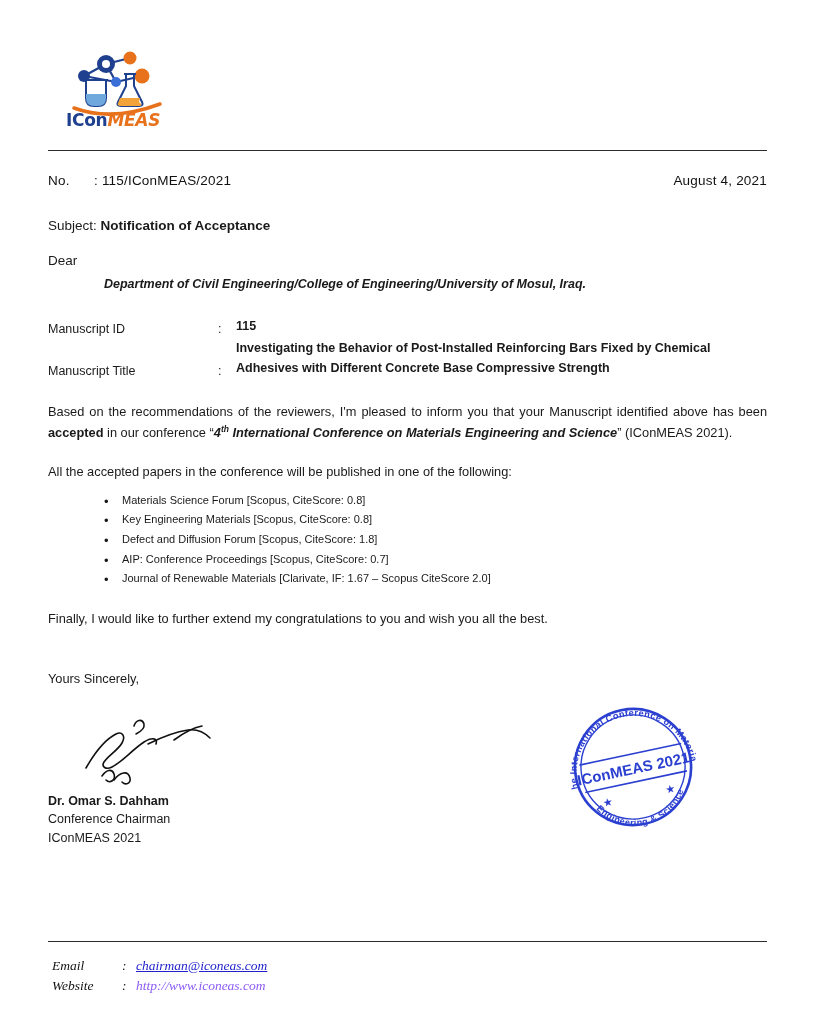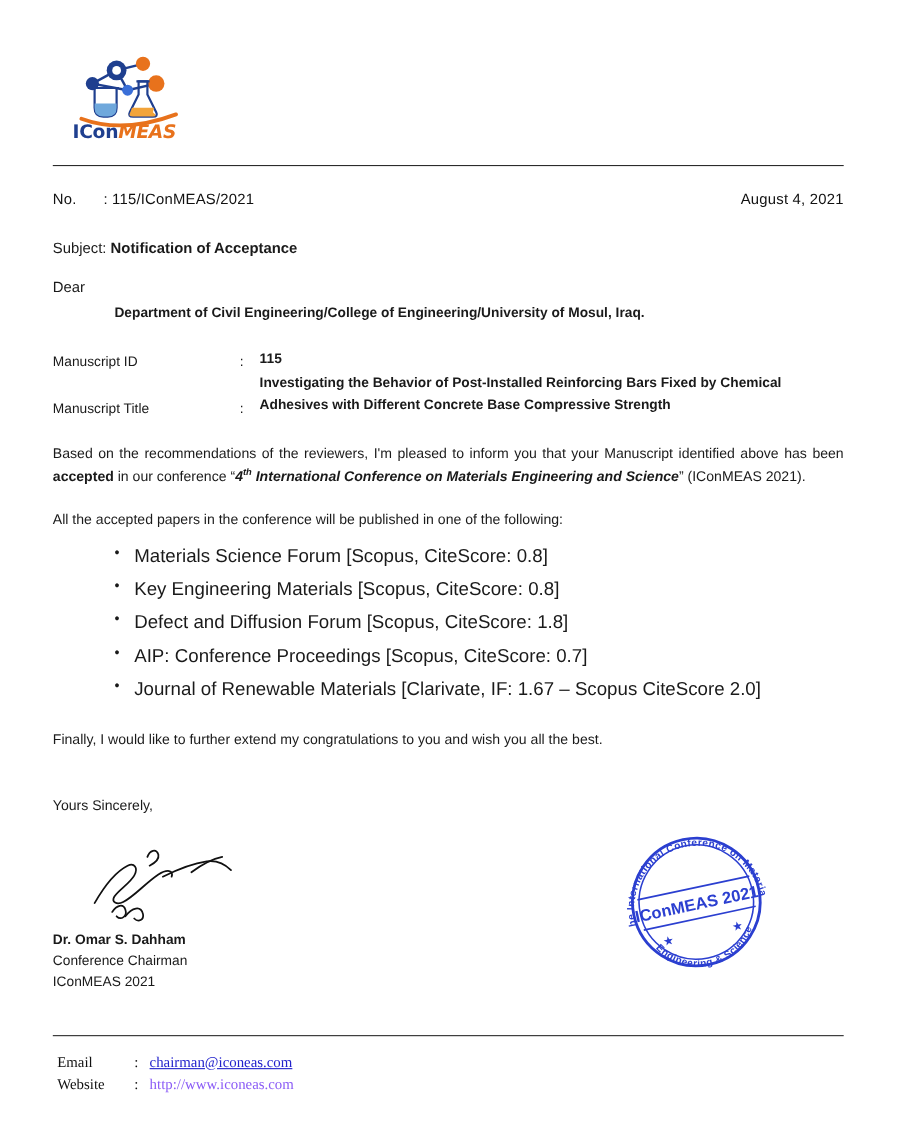--- a/index.html
+++ b/index.html
@@ -103,20 +103,21 @@
     display: flex;
   }
   .dearrow .lbl { width: 56px; flex: 0 0 56px; }
   .dearrow .authors { font-weight: bold; }
   .dearrow sup { font-size: 8.5px; }
 
   .affil {
     margin-top: 9px;
     margin-left: 56px;
     font-size: 12.5px;
+    font-style: italic;
     font-weight: bold;
   }
 
   .msblock {
     margin-top: 26px;
     font-size: 12.5px;
   }
   .msrow {
     display: flex;
     align-items: flex-end;
@@ -141,21 +142,21 @@
     margin-top: 20px;
     font-size: 12.8px;
   }
 
   ul.journals {
     margin: 12px 0 0 0;
     padding-left: 56px;
     list-style: none;
   }
   ul.journals li {
-    font-size: 17px;
+    font-size: 11px;
     line-height: 1.78;
     position: relative;
     padding-left: 18px;
   }
   ul.journals li::before {
     content: "\2022";
     position: absolute;
     left: 0;
     top: -1px;
     font-size: 13px;
@@ -212,21 +213,21 @@
   }
   .footer {
     position: absolute;
     left: 52px;
     bottom: 28px;
     font-family: "Liberation Serif", serif;
     font-size: 13.5px;
     color: #111;
     line-height: 1.5;
   }
-  .footer .frow { display: flex; }
+  .footer .frow { display: flex; font-style: italic; }
   .footer .fk { width: 70px; flex: 0 0 70px; }
   .footer .fc { width: 14px; flex: 0 0 14px; }
   .footer a, .footer .link {
     color: #2222cc;
     text-decoration: underline;
   }
   .footer .plainlink { color: #8b5cf6; text-decoration: none; }
 </style>
 </head>
 <body>

